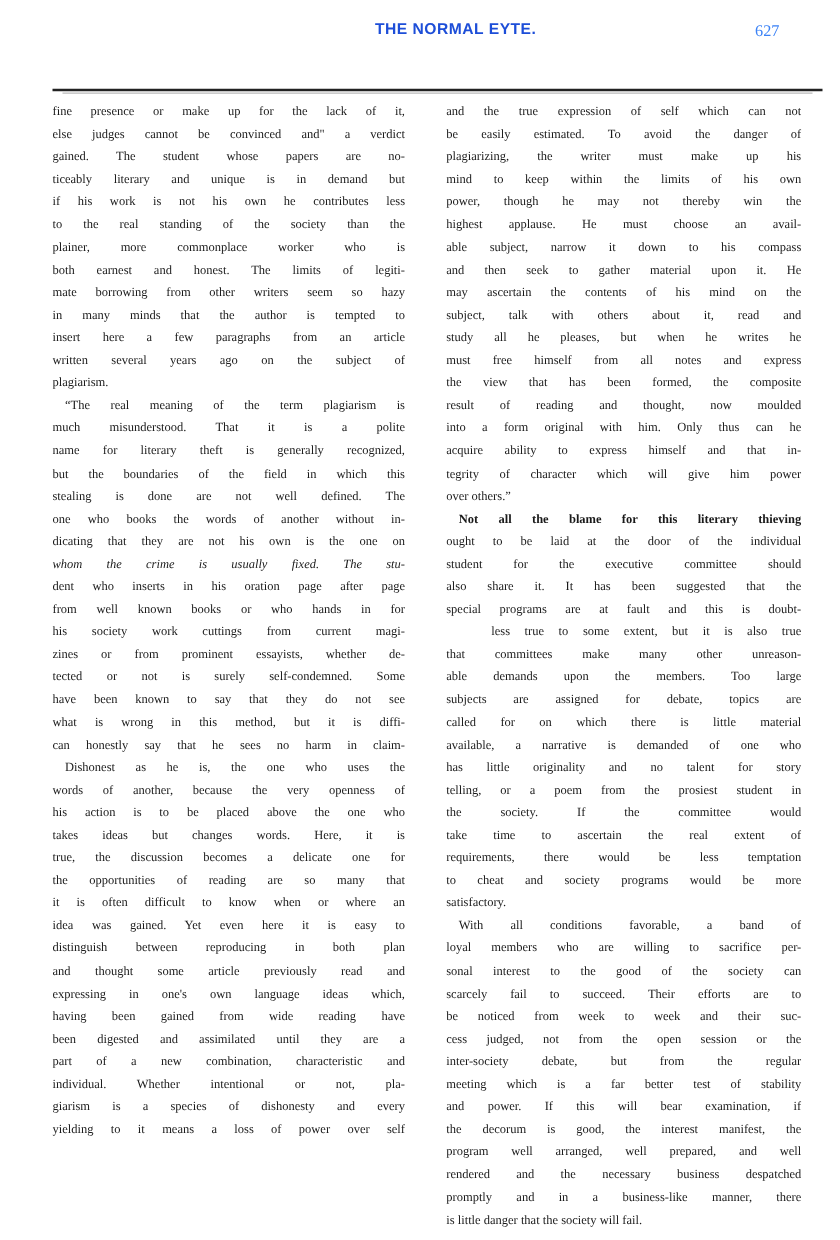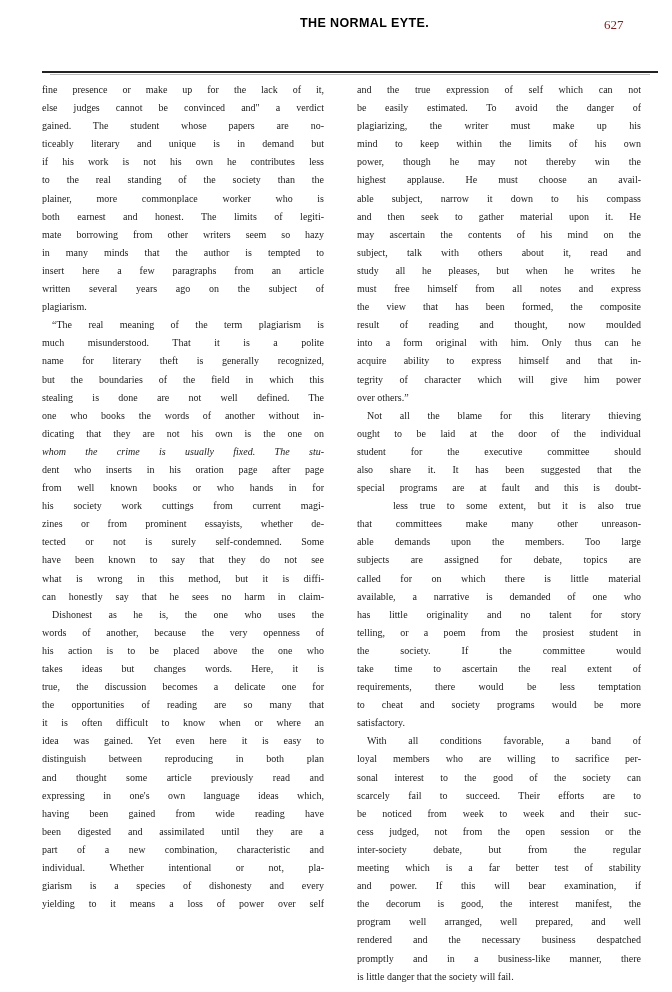--- a/index.html
+++ b/index.html
@@ -8,25 +8,25 @@
     font-family: "Liberation Serif", "DejaVu Serif", serif;
     color: #1a1a1a;
   }
   .running-head {
     position: absolute; top: 16px; left: 0; width: 672px; height: 20px;
   }
   .journal-title {
     position: absolute; left: 300px; top: 0;
     font-family: "Liberation Sans", "DejaVu Sans", sans-serif;
     font-weight: bold; font-size: 12.5px; letter-spacing: 0.4px;
-    color: #000000;
+    color: #1d4ed8;
   }
   .page-number {
     position: absolute; left: 604px; top: 1px;
-    font-size: 13px; color: #7f1d1d;
+    font-size: 13px; color: #3b82f6;
   }
   .head-rule {
     position: absolute; top: 71px; left: 42px; width: 616px; height: 2px;
     background: #222;
   }
   .head-rule-under {
     position: absolute; top: 74px; left: 50px; width: 600px; height: 1px;
     background: #bbb;
   }
   .column {
@@ -112,21 +112,21 @@
     <span class="line" style="white-space: normal; overflow: hidden;">may ascertain the contents of his mind on the</span>
     <span class="line" style="white-space: normal; overflow: hidden;">subject, talk with others about it, read and</span>
     <span class="line" style="white-space: normal; overflow: hidden;">study all he pleases, but when he writes he</span>
     <span class="line" style="white-space: normal; overflow: hidden;">must free himself from all notes and express</span>
     <span class="line" style="white-space: normal; overflow: hidden;">the view that has been formed, the composite</span>
     <span class="line" style="white-space: normal; overflow: hidden;">result of reading and thought, now moulded</span>
     <span class="line" style="white-space: normal; overflow: hidden;">into a form original with him. Only thus can he</span>
     <span class="line" style="white-space: normal; overflow: hidden;">acquire ability to express himself and that in-</span>
     <span class="line" style="white-space: normal; overflow: hidden;">tegrity of character which will give him power</span>
     <span class="line last" style="white-space: normal; overflow: hidden;">over others.”</span>
-    <span class="line indent" style="white-space: normal; overflow: hidden;">Not all the blame for this literary thieving</span>
+    <span class="line indent" style="white-space: normal; overflow: hidden; font-weight: bold;">Not all the blame for this literary thieving</span>
     <span class="line" style="white-space: normal; overflow: hidden;">ought to be laid at the door of the individual</span>
     <span class="line" style="white-space: normal; overflow: hidden;">student for the executive committee should</span>
     <span class="line" style="white-space: normal; overflow: hidden;">also share it. It has been suggested that the</span>
     <span class="line" style="white-space: normal; overflow: hidden;">special programs are at fault and this is doubt-</span>
     <span class="line" style="white-space: normal; overflow: hidden; margin-left: 36px;">less true to some extent, but it is also true</span>
     <span class="line" style="white-space: normal; overflow: hidden;">that committees make many other unreason-</span>
     <span class="line" style="white-space: normal; overflow: hidden;">able demands upon the members. Too large</span>
     <span class="line" style="white-space: normal; overflow: hidden;">subjects are assigned for debate, topics are</span>
     <span class="line" style="white-space: normal; overflow: hidden;">called for on which there is little material</span>
     <span class="line" style="white-space: normal; overflow: hidden;">available, a narrative is demanded of one who</span>

